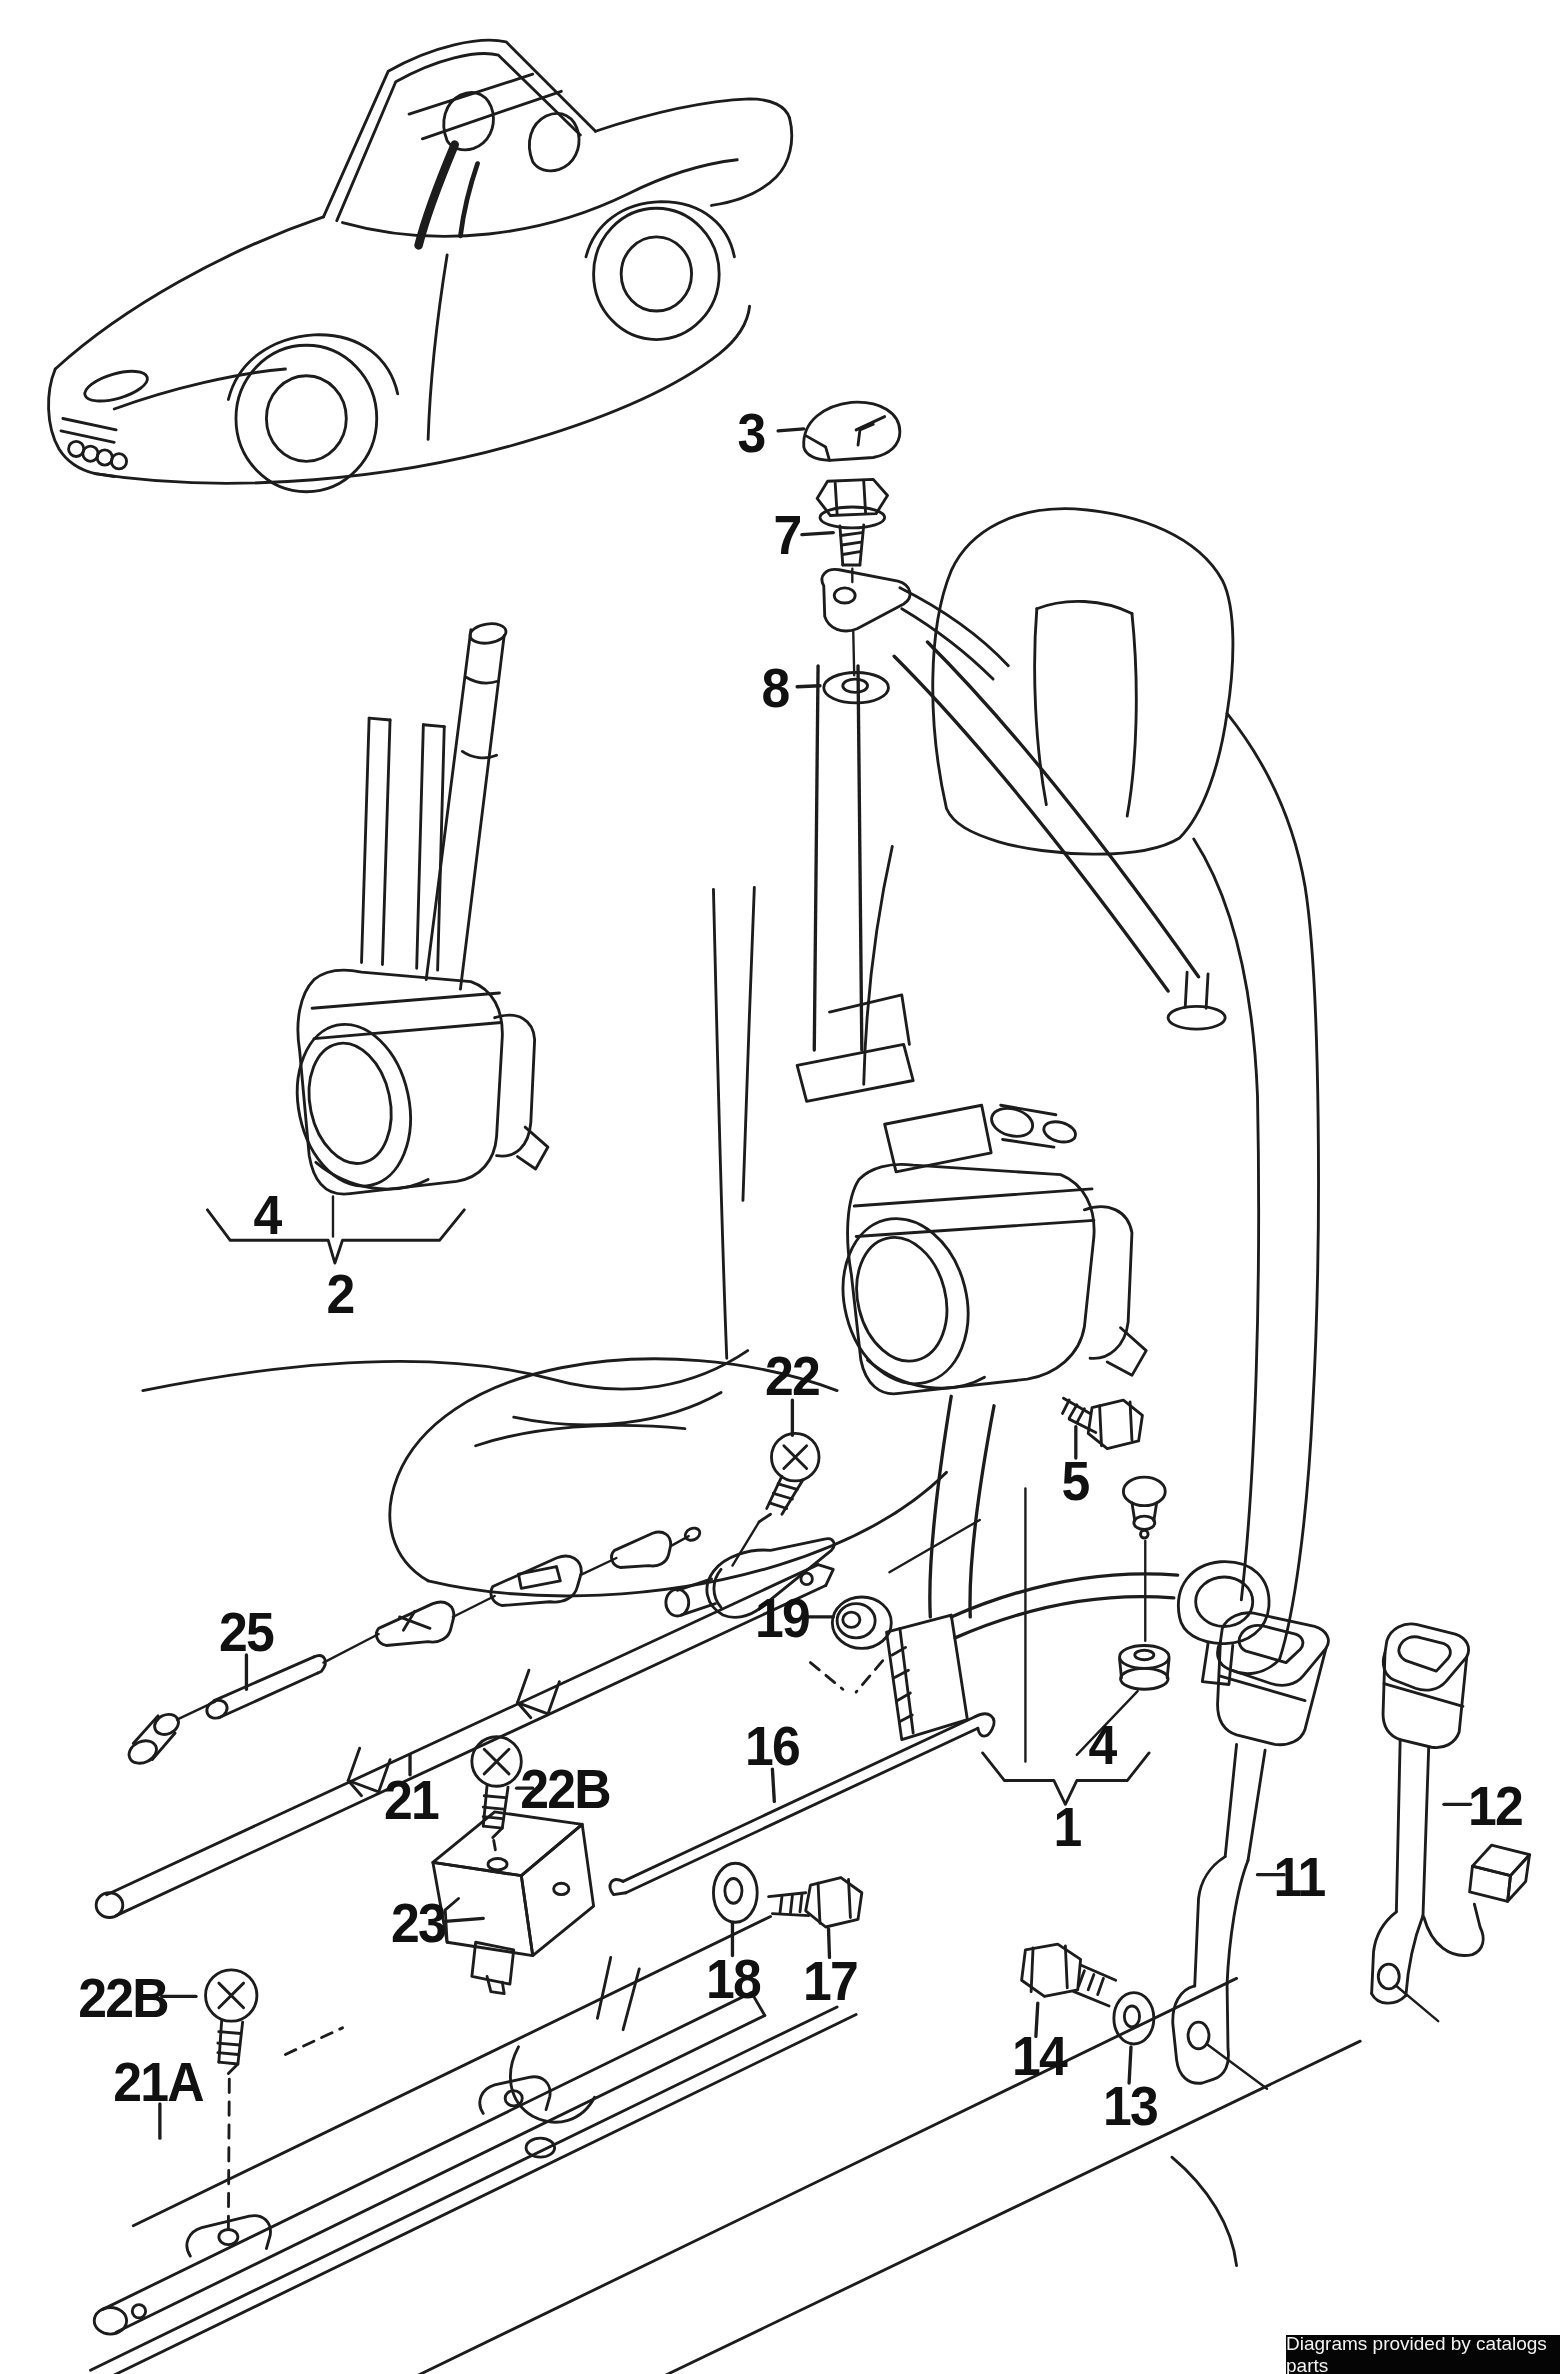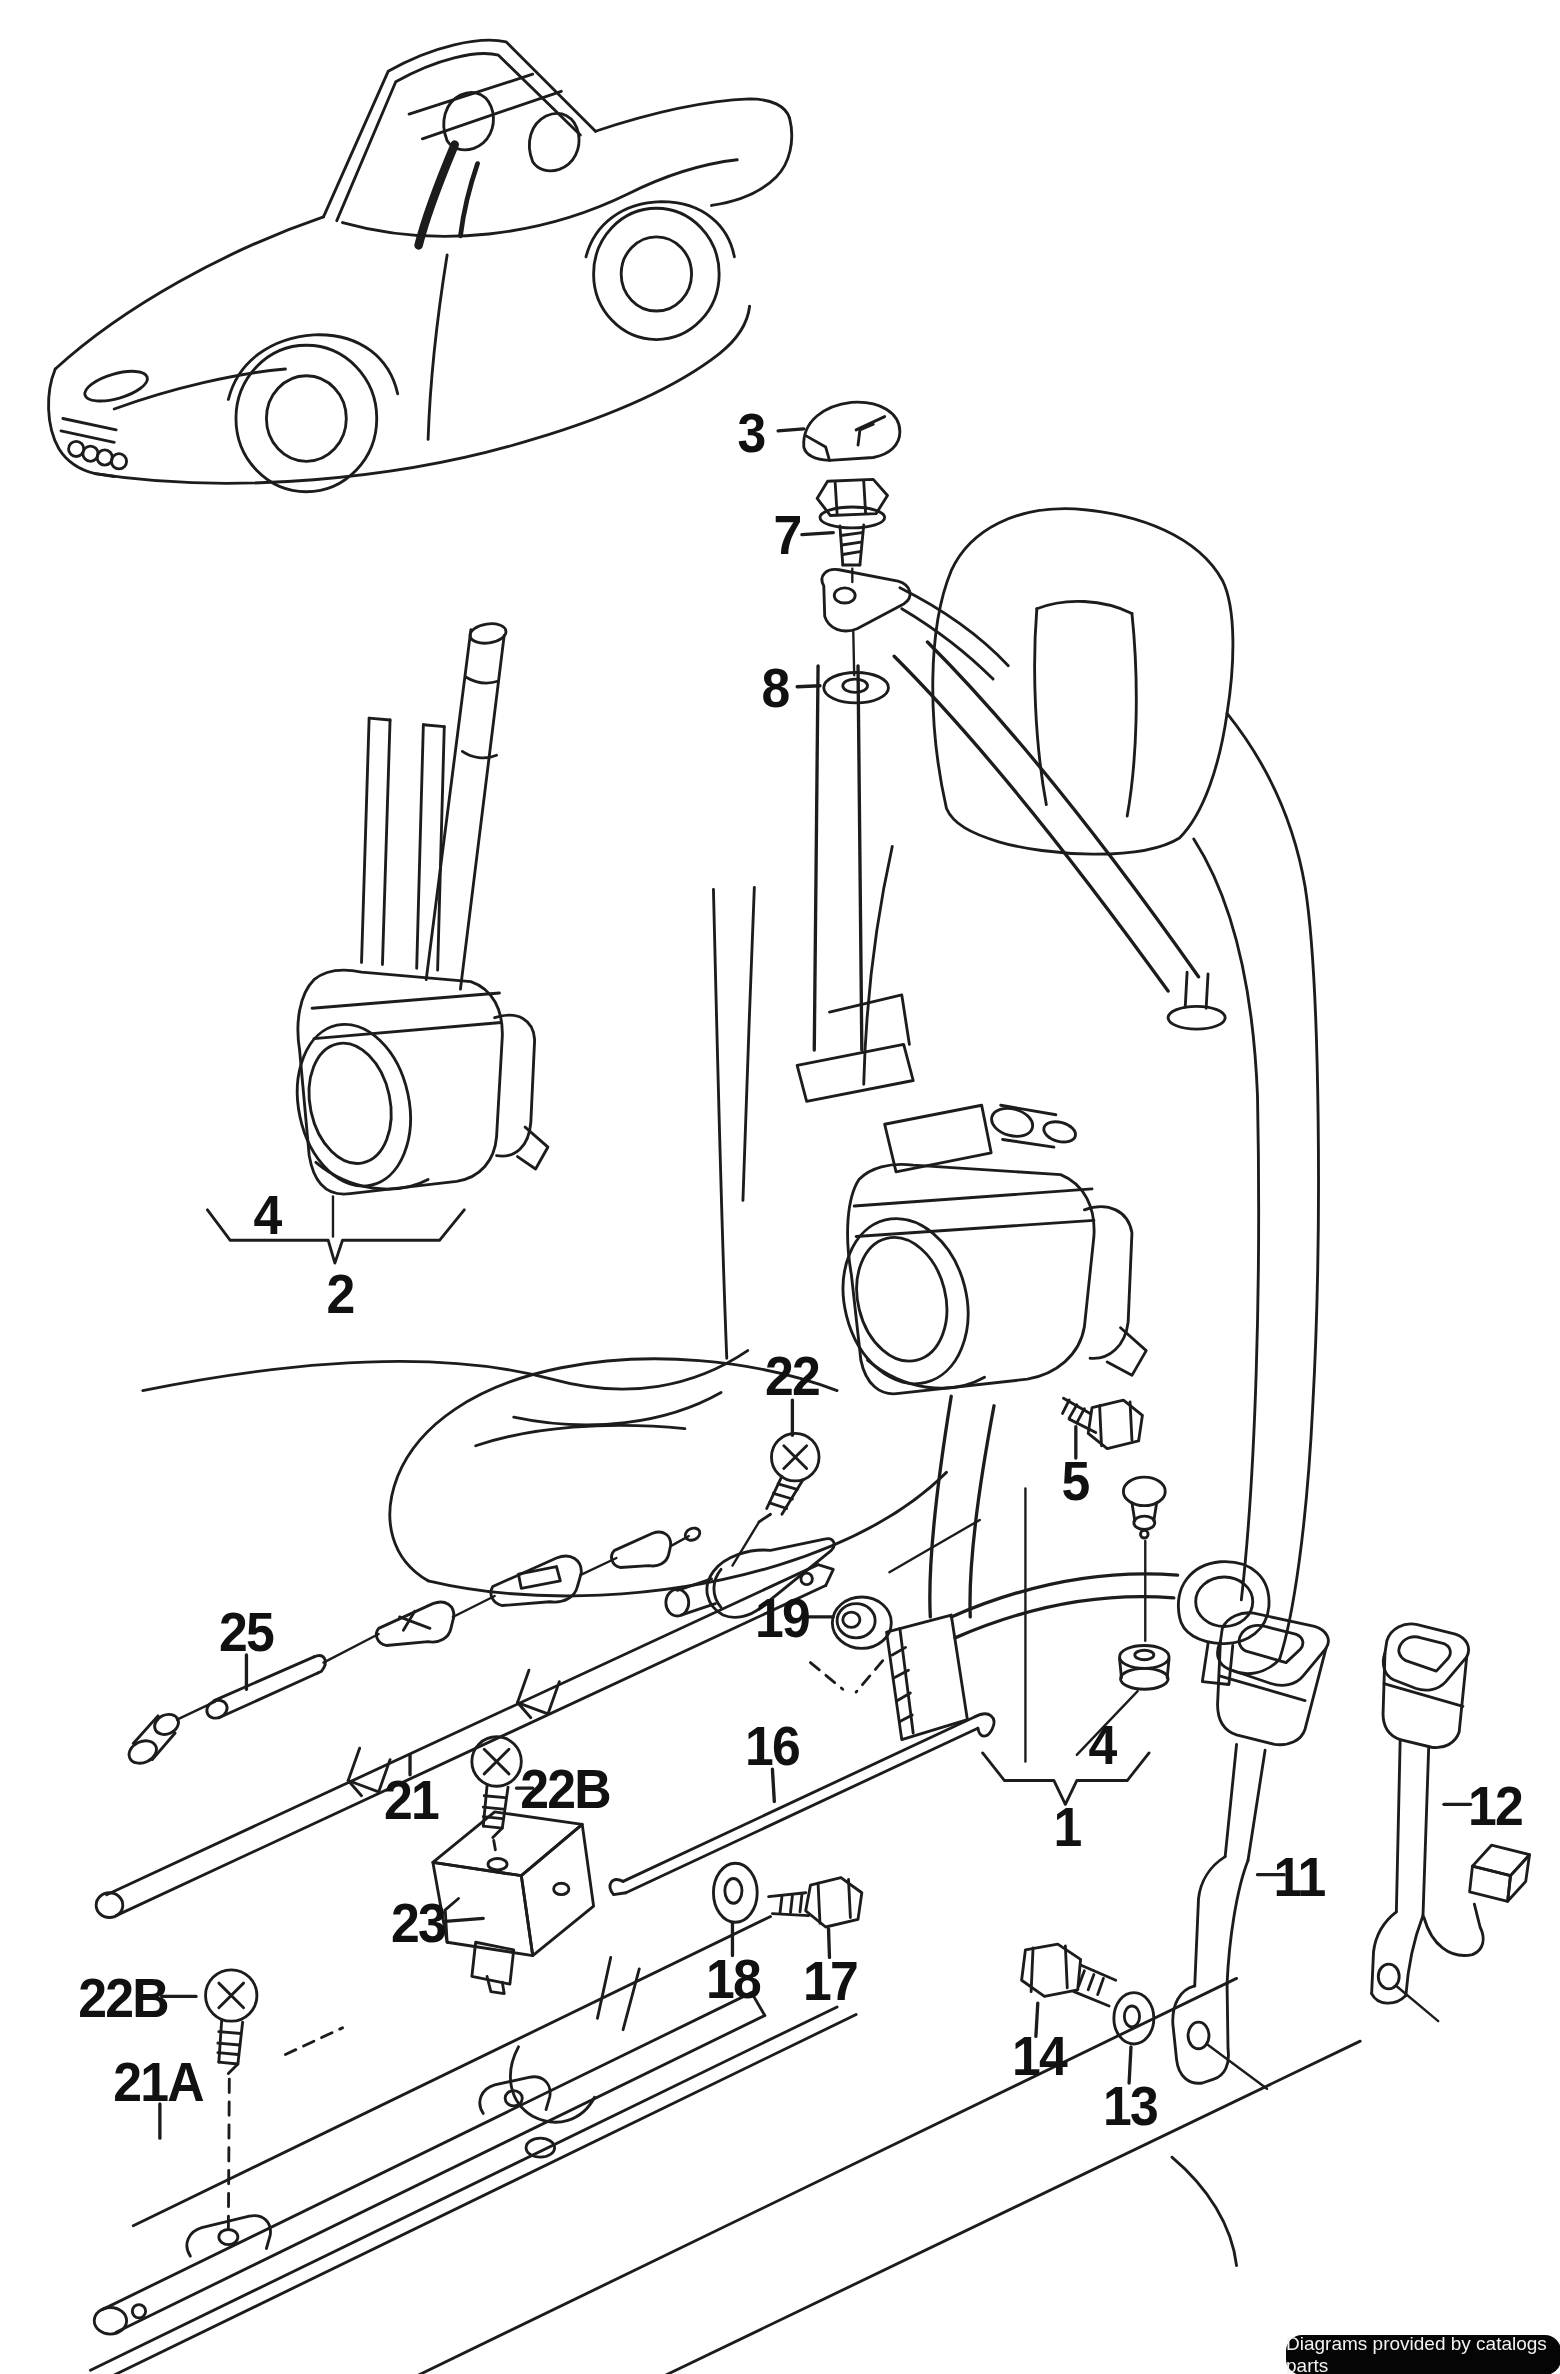--- a/index.html
+++ b/index.html
@@ -9,21 +9,21 @@
     font-family:"Liberation Sans","DejaVu Sans",sans-serif;
   }
   #lineart{position:absolute;left:0;top:0;width:1561px;height:2375px;}
   .callout{
     position:absolute;transform:translate(-50%,-50%) scaleX(.94);
     font-weight:700;font-size:55px;color:#111;line-height:1;
     letter-spacing:-1.9px;white-space:nowrap;user-select:none;
   }
   #footer-bar{
     position:absolute;right:0;bottom:0;width:275px;height:40px;
-    background:#050505;display:flex;align-items:center;justify-content:center;border-radius:16px;
+    background:#050505;display:flex;align-items:center;justify-content:center;
   }
   #footer-bar span{color:#f2f2f2;font-size:19px;font-weight:400;}
 </style>
 </head>
 <body>
 
 <div id="stage">
 
 <svg id="lineart" viewBox="0 0 1641 2497" fill="none" stroke="#1c1c1c" stroke-width="3" stroke-linecap="round" stroke-linejoin="round">
 

